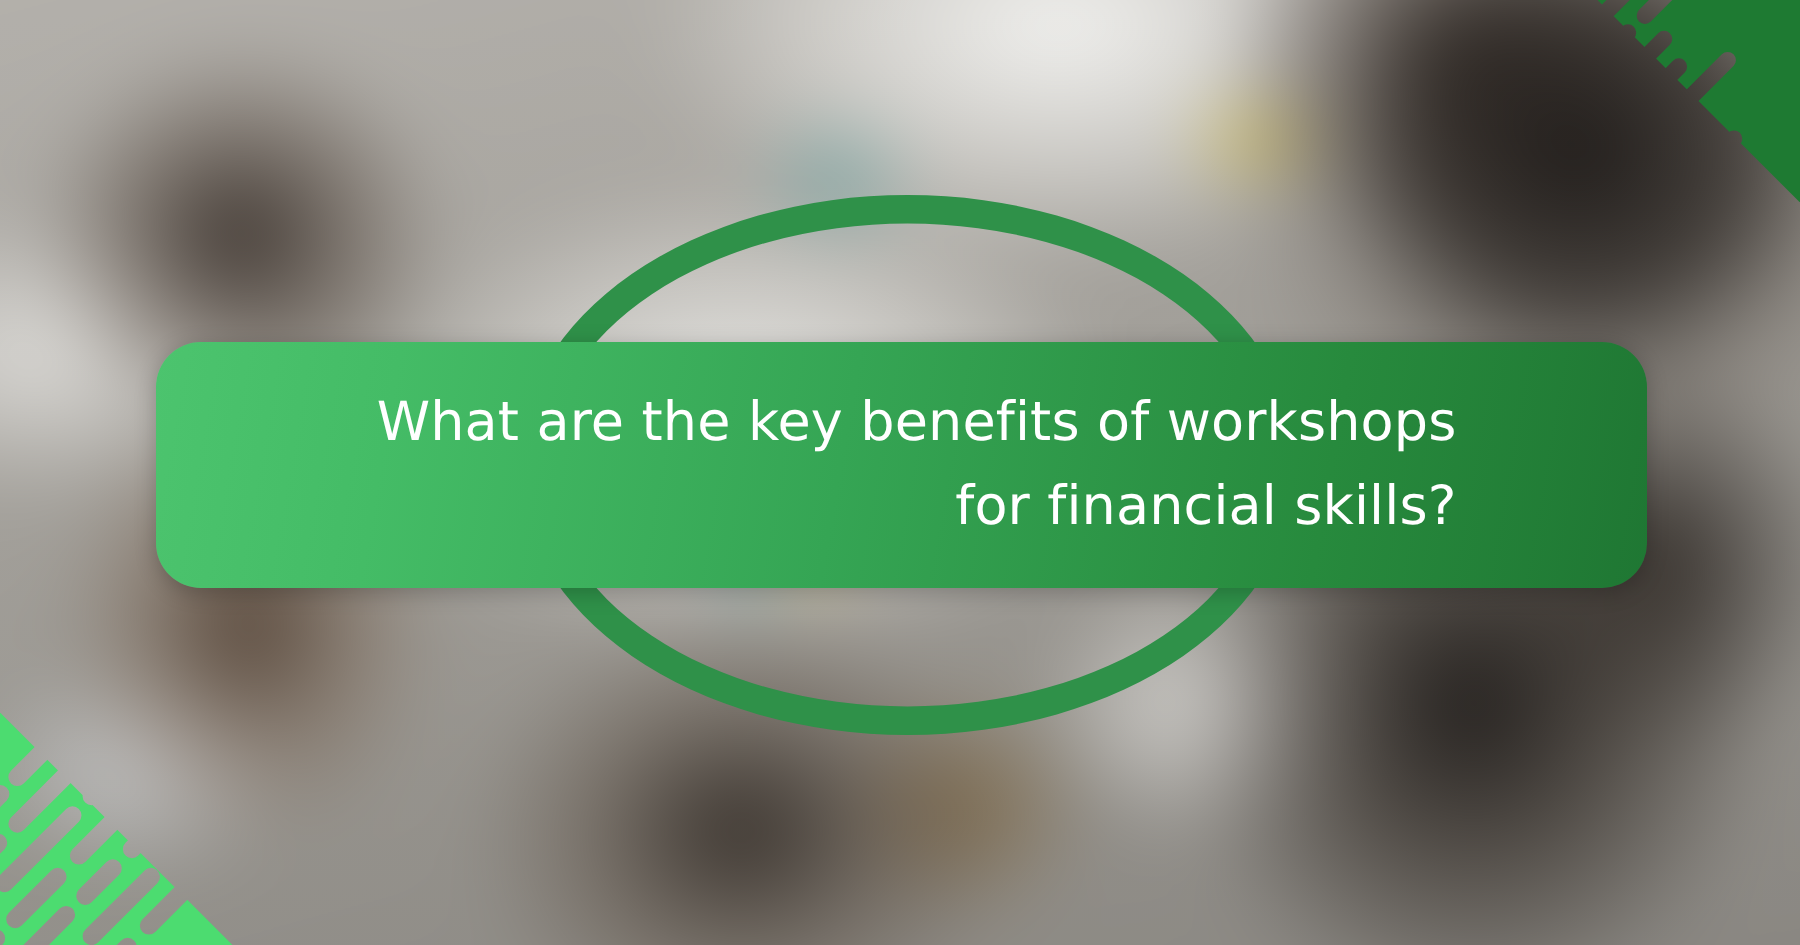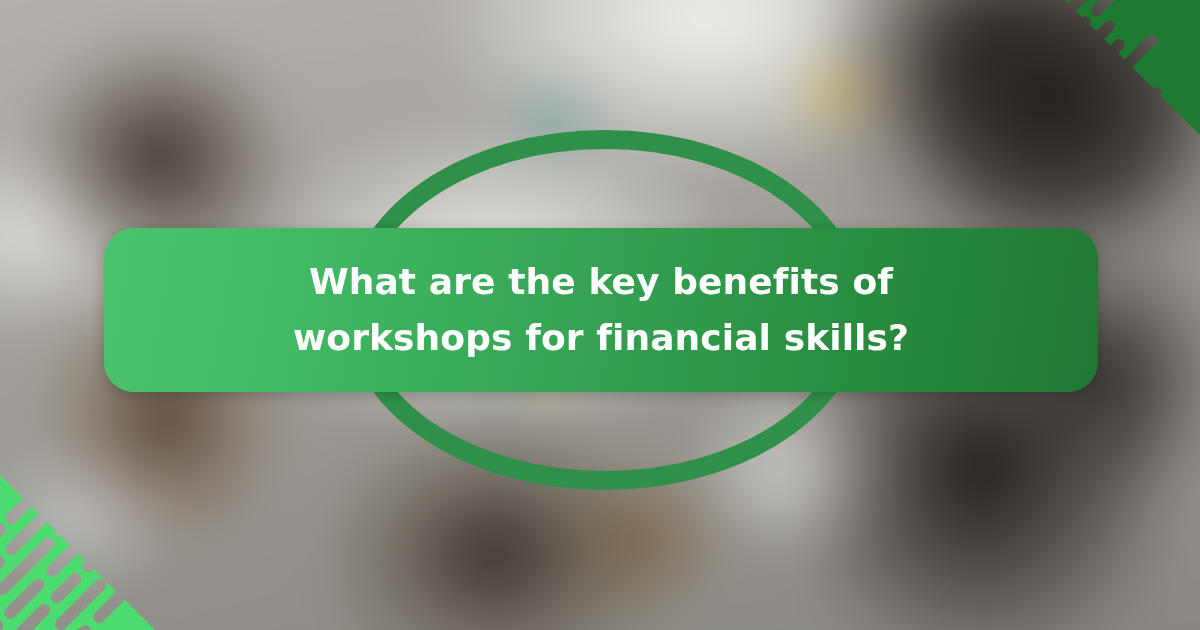--- a/index.html
+++ b/index.html
@@ -83,22 +83,22 @@
     box-shadow:0 3px 14px rgba(0,0,0,0.22);
     display:flex;
     align-items:center;
     justify-content:center;
     padding:10px 54px;
   }
   .quote-text {
     color:#ffffff;
     font-size:36px;
     line-height:1.55;
-    font-weight:700;
-    text-align:center;
+    font-weight:400;
+    text-align:right;
     letter-spacing:0.1px;
     max-width:740px;
   }
 </style>
 </head>
 <body>
 
 <div id="stage">
 
   <div class="bg-photo"></div>

